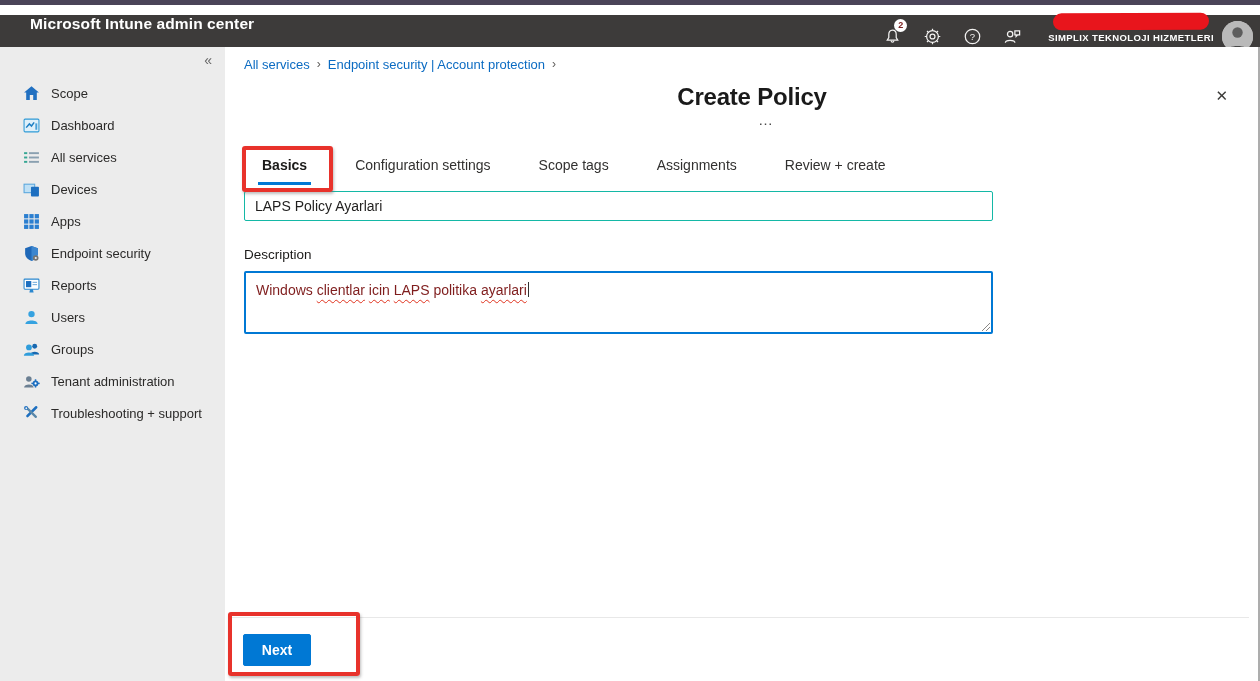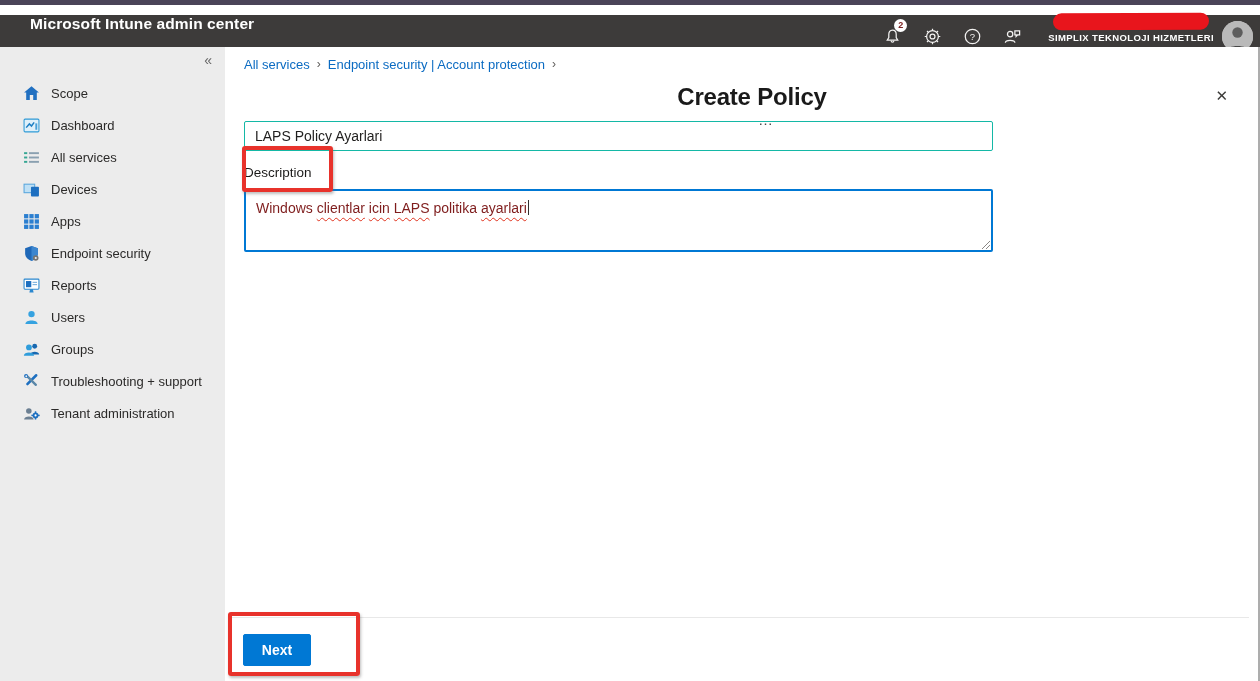--- a/index.html
+++ b/index.html
@@ -45,21 +45,21 @@
 
   .tabs{margin:42px 0 0 19px;display:flex;gap:48px;}
   .tab{position:relative;padding-bottom:9px;font-size:14px;color:#323130;cursor:pointer;margin-bottom:3px;}
   .tab:first-child{margin-left:18px;}
   .tab.active{font-weight:700;color:#1b1a19;}
   .tab.active::after{content:"";position:absolute;left:-4px;right:-4px;bottom:-3px;height:3px;background:var(--accent);}
 
   .field-label{margin:16px 0 0 19px;font-size:13.5px;color:#1b1a19;height:18px;}
   .req{color:var(--required-red);margin-left:2px;}
   .name-input{display:block;margin:6px 0 0 19px;width:749px;height:30px;border:1px solid #14b8a6;border-radius:2px;padding:0 10px;font-size:14px;color:#201f1e;font-family:inherit;outline:none;}
-  .field-label.desc{margin-top:14px;}
+  .field-label.desc{margin-top:26px;}
   .desc-box{position:relative;margin:6px 0 0 19px;width:749px;height:63px;border:2px solid var(--accent);border-radius:2px;padding:8px 10px;font-size:14px;color:#7f1d1d;cursor:text;line-height:19px;}
   .misspelled{text-decoration-line:underline;text-decoration-style:wavy;text-decoration-color:var(--squiggle-red);text-decoration-thickness:1px;text-underline-offset:4px;}
   .caret{display:inline-block;width:1px;height:15px;background:#323130;vertical-align:-2px;margin-left:1px;}
   .resize-handle{position:absolute;right:1px;bottom:1px;width:10px;height:10px;background:repeating-linear-gradient(135deg,transparent 0 2px,#8a8886 2px 3px);clip-path:polygon(100% 0,100% 100%,0 100%);cursor:nwse-resize;}
 
   .divider{position:absolute;left:4px;right:11px;top:570px;height:1px;background:#e8e8e8;}
   .next-btn{position:absolute;left:18px;top:587px;width:68px;height:32px;background:var(--accent);color:#fff;border:1px solid var(--accent);border-radius:2px;font-size:14px;font-weight:700;font-family:inherit;cursor:pointer;}
 
   
   .annotation{position:absolute;border:4px solid var(--annotation-red);border-radius:3px;box-shadow:1px 2px 3px rgba(110,110,110,.45);pointer-events:none;}
@@ -233,62 +233,69 @@
               <path d="M6.8 12.6c0-3.4 8.4-3.4 8.4 0z" fill="#1768b0"></path>
               <circle cx="5.6" cy="6" r="2.7" fill="#2f9ddb"></circle>
               <path d="M.8 13.8c0-4 9.6-4 9.6 0z" fill="#2f9ddb"></path>
             </svg>
           </span>
         <span class="nav-label">Groups</span>
       </div>
       <div class="nav-item">
         <span class="nav-ico">
             <svg width="17" height="17" viewBox="0 0 16 16">
-              <rect x="7.2" y="-1" width="2.4" height="14" rx="1.1" transform="rotate(45 8 6)" fill="#1d6fc0"></rect>
-              <rect x="7.2" y="1" width="2.2" height="13" rx="1" transform="rotate(-45 8 7.5)" fill="#5a87a8"></rect>
-              <circle cx="2.9" cy="2.9" r="1.9" fill="#1d6fc0"></circle>
-              <circle cx="3.1" cy="3.1" r="0.9" fill="#ececec"></circle>
-            </svg>
-          </span>
-        <span class="nav-label">Troubleshooting + support</span>
-      </div>
-      <div class="nav-item">
-        <span class="nav-ico">
-            <svg width="17" height="17" viewBox="0 0 16 16">
               <circle cx="5.5" cy="5.6" r="2.6" fill="#6b7f92"></circle>
               <path d="M1 13.6c0-3.8 9-3.8 9 0z" fill="#6b7f92"></path>
               <g fill="#1d6fc0">
                 <circle cx="11.8" cy="9.8" r="2.7"></circle>
                 <rect x="11.1" y="5.9" width="1.4" height="2"></rect>
                 <rect x="11.1" y="11.7" width="1.4" height="2"></rect>
                 <rect x="7.9" y="9.1" width="2" height="1.4"></rect>
                 <rect x="13.7" y="9.1" width="2" height="1.4"></rect>
               </g>
               <circle cx="11.8" cy="9.8" r="1" fill="#fff"></circle>
             </svg>
           </span>
         <span class="nav-label">Tenant administration</span>
       </div>
+      <div class="nav-item">
+        <span class="nav-ico">
+            <svg width="17" height="17" viewBox="0 0 16 16">
+              <rect x="7.2" y="-1" width="2.4" height="14" rx="1.1" transform="rotate(45 8 6)" fill="#1d6fc0"></rect>
+              <rect x="7.2" y="1" width="2.2" height="13" rx="1" transform="rotate(-45 8 7.5)" fill="#5a87a8"></rect>
+              <circle cx="2.9" cy="2.9" r="1.9" fill="#1d6fc0"></circle>
+              <circle cx="3.1" cy="3.1" r="0.9" fill="#ececec"></circle>
+            </svg>
+          </span>
+        <span class="nav-label">Troubleshooting + support</span>
+      </div>
     </nav>
   </aside>
 
   <main class="content">
     <div class="breadcrumb">
       <a>All services</a>
       <span class="crumb-sep">›</span>
       <a>Endpoint security | Account protection</a>
       <span class="crumb-sep">›</span>
     </div>
 
     <div class="title-row">
       <h1 class="page-title">Create Policy</h1>
       <span class="more-dots">…</span>
     </div>
     <span class="close-x">✕</span>
 
+    <div class="tabs">
+      <div class="tab active"><span>Basics</span></div>
+      <div class="tab"><span>Configuration settings</span></div>
+      <div class="tab"><span>Scope tags</span></div>
+      <div class="tab"><span>Assignments</span></div>
+      <div class="tab"><span>Review + create</span></div>
+    </div>
 
     <input class="name-input" type="text" value="LAPS Policy Ayarlari" style="">
 
     <div class="field-label desc">Description</div>
     <div class="desc-box">
       <span><span>Windows</span> <span class="misspelled">clientlar</span> <span class="misspelled">icin</span> <span class="misspelled">LAPS</span> <span>politika</span> <span class="misspelled">ayarlari</span><span class="caret"></span></span>
       <span class="resize-handle"></span>
     </div>
 
     <div class="divider"></div>

